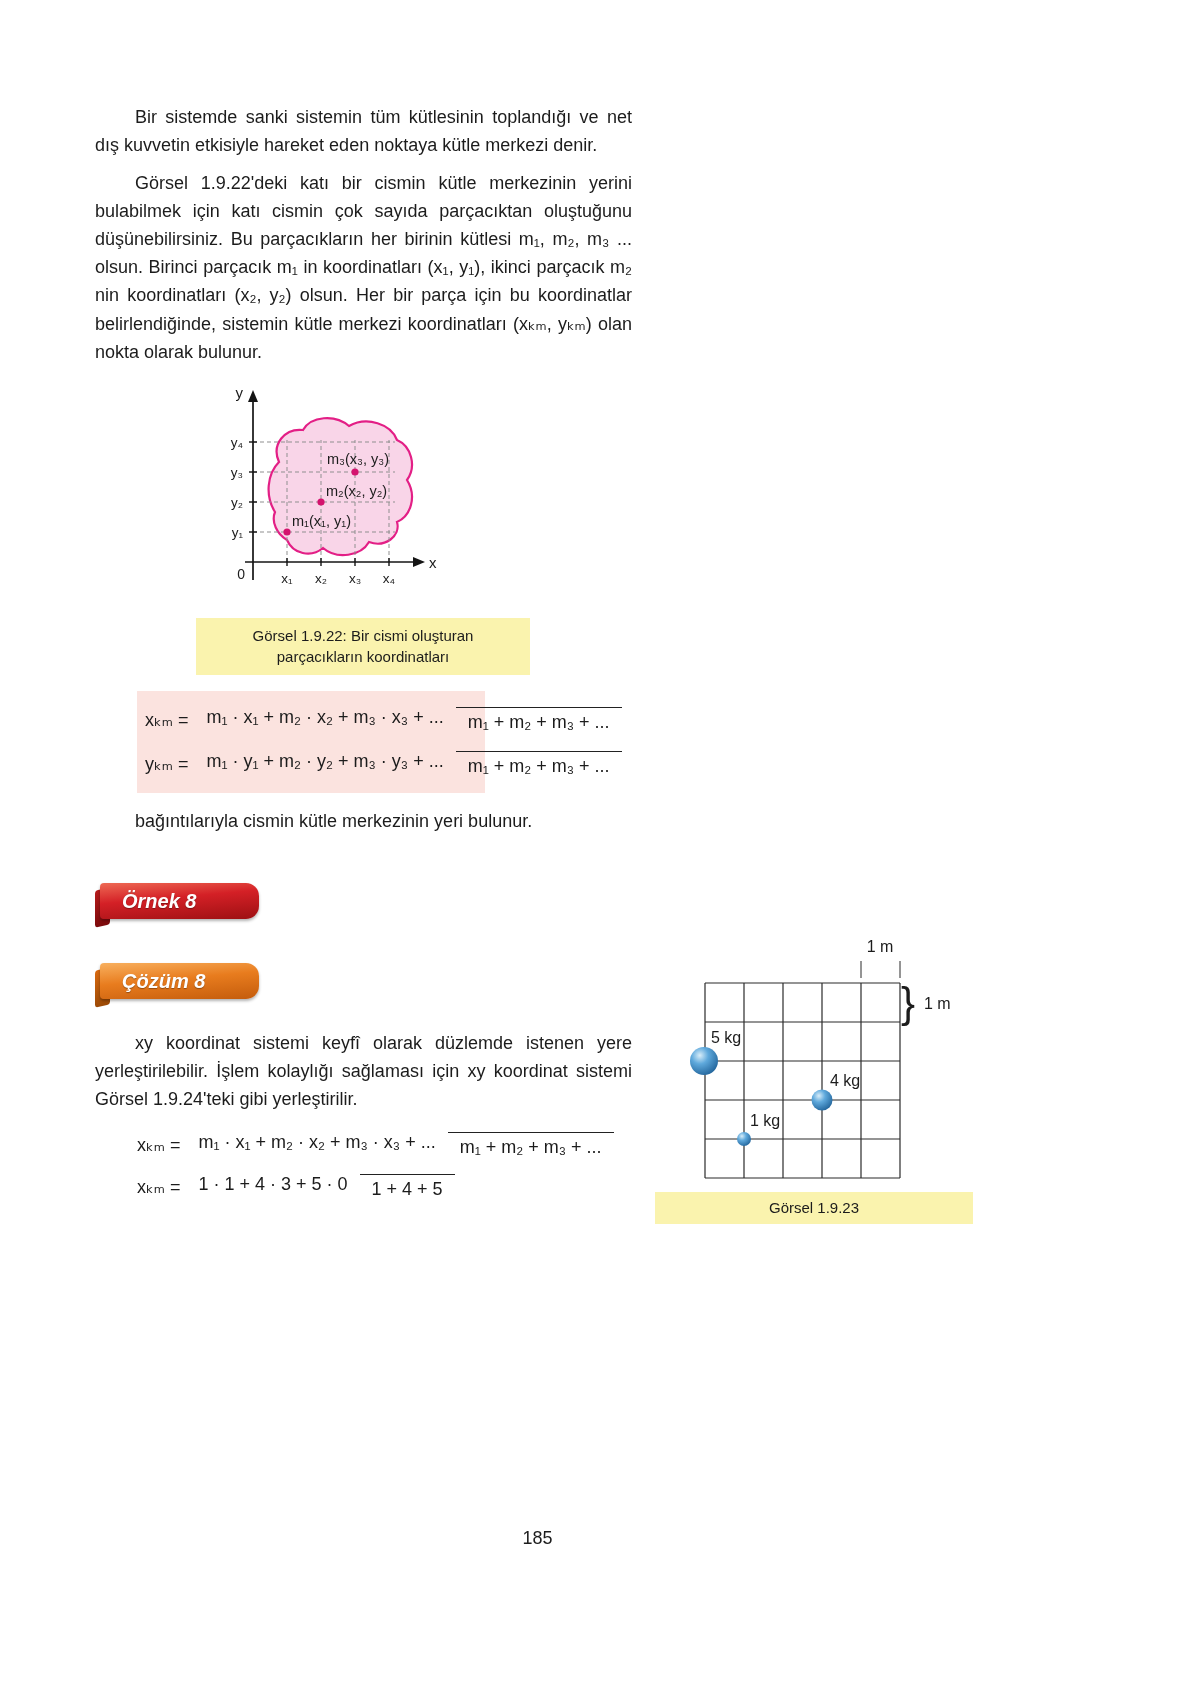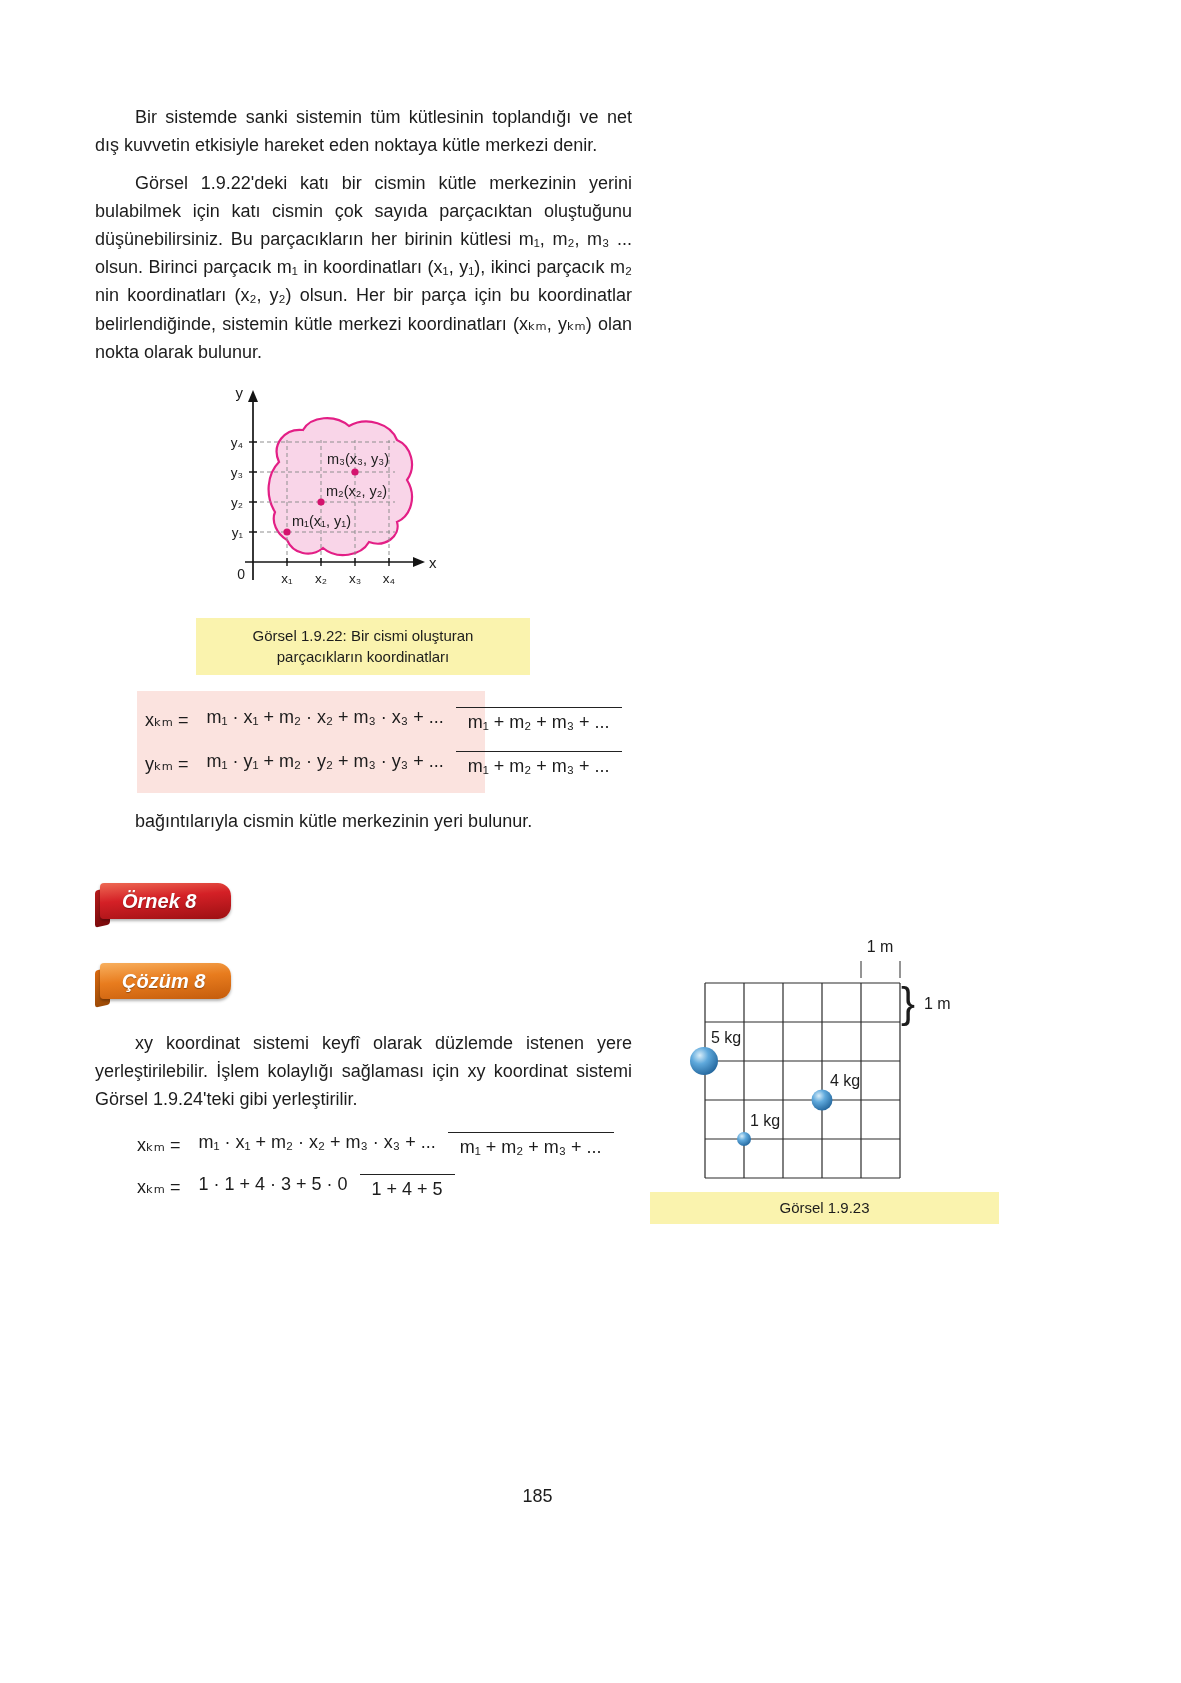--- a/index.html
+++ b/index.html
@@ -28,21 +28,21 @@
     background:#FBE3DF; width:348px; margin:16px 0 0 42px;
     padding:16px 10px 16px 8px; display:flex; flex-direction:column; gap:18px;
   }
   .formula-row { display:flex; align-items:center; font-size:18px; }
   .flabel { margin-right:6px; white-space:nowrap; }
   .frac { display:inline-flex; text-align:left; }
   .frac .num { padding:0 12px 4px; white-space:nowrap; }
   .frac .den { border-top:1.6px solid #222; padding:4px 12px 0; white-space:nowrap; }
   .closing { margin-top:14px; }
 
-  .ribbon { position:relative; width:136px; height:40px; color:#fff; }
+  .ribbon { position:relative; width:164px; height:40px; color:#fff; }
   .ribbon-example { margin-top:48px; }
   .ribbon-solution { margin-top:40px; }
   .ribbon .curl { position:absolute; left:0; top:6px; width:15px; height:37px; transform:skewY(-14deg); border-radius:3px; z-index:0; }
   .ribbon-red .curl { background:linear-gradient(180deg,#B71C1C,#7C0A0C); }
   .ribbon-orange .curl { background:linear-gradient(180deg,#D96A10,#9C4A06); }
   .ribbon .band {
     position:absolute; left:5px; right:0; top:0; bottom:4px; z-index:1;
     border-radius:4px 13px 13px 4px; display:flex; align-items:center; padding-left:22px;
     box-shadow:0 2px 3px rgba(0,0,0,.3);
   }
@@ -53,23 +53,23 @@
     position:absolute; right:14px; top:14px; width:9px; height:9px;
     border-top:3px solid rgba(255,255,255,.85); border-right:3px solid rgba(255,255,255,.85);
     transform:rotate(45deg);
   }
 
   .p-example, .p-solution { margin-top:26px; }
   .sol-f1 { margin-top:18px; margin-left:42px; }
   .sol-f2 { margin-top:16px; margin-left:42px; }
 
   .right-figure { position:absolute; left:650px; top:936px; width:330px; }
-  .caption-1923 { width:349px; margin-top:2px; padding:5px 0; }
-
-  .page-number { position:absolute; top:1486px; left:0; width:1075px; text-align:center; font-size:18px; }
+  .caption-1923 { width:318px; margin-left:5px; margin-top:2px; padding:5px 0; }
+
+  .page-number { position:absolute; top:1528px; left:0; width:1075px; text-align:center; font-size:18px; }
 </style>
 </head>
 <body>
 
 <div class="main-col">
 
   <p class="para"><span>Bir sistemde sanki sistemin tüm kütlesinin toplandığı ve net dış kuvvetin etkisiyle hareket eden noktaya </span><b>kütle merkezi</b><span> denir.</span></p>
 
   <p class="para p2">Görsel 1.9.22'deki katı bir cismin kütle merkezinin yerini bulabilmek için katı cismin çok sayıda parçacıktan oluştuğunu düşünebilirsiniz. Bu parçacıkların her birinin kütlesi m₁, m₂, m₃ ... olsun. Birinci parçacık m₁ in koordinatları (x₁, y₁), ikinci parçacık m₂ nin koordinatları (x₂, y₂) olsun. Her bir parça için bu koordinatlar belirlendiğinde, sistemin kütle merkezi koordinatları (xₖₘ, yₖₘ) olan nokta olarak bulunur.</p>
 

